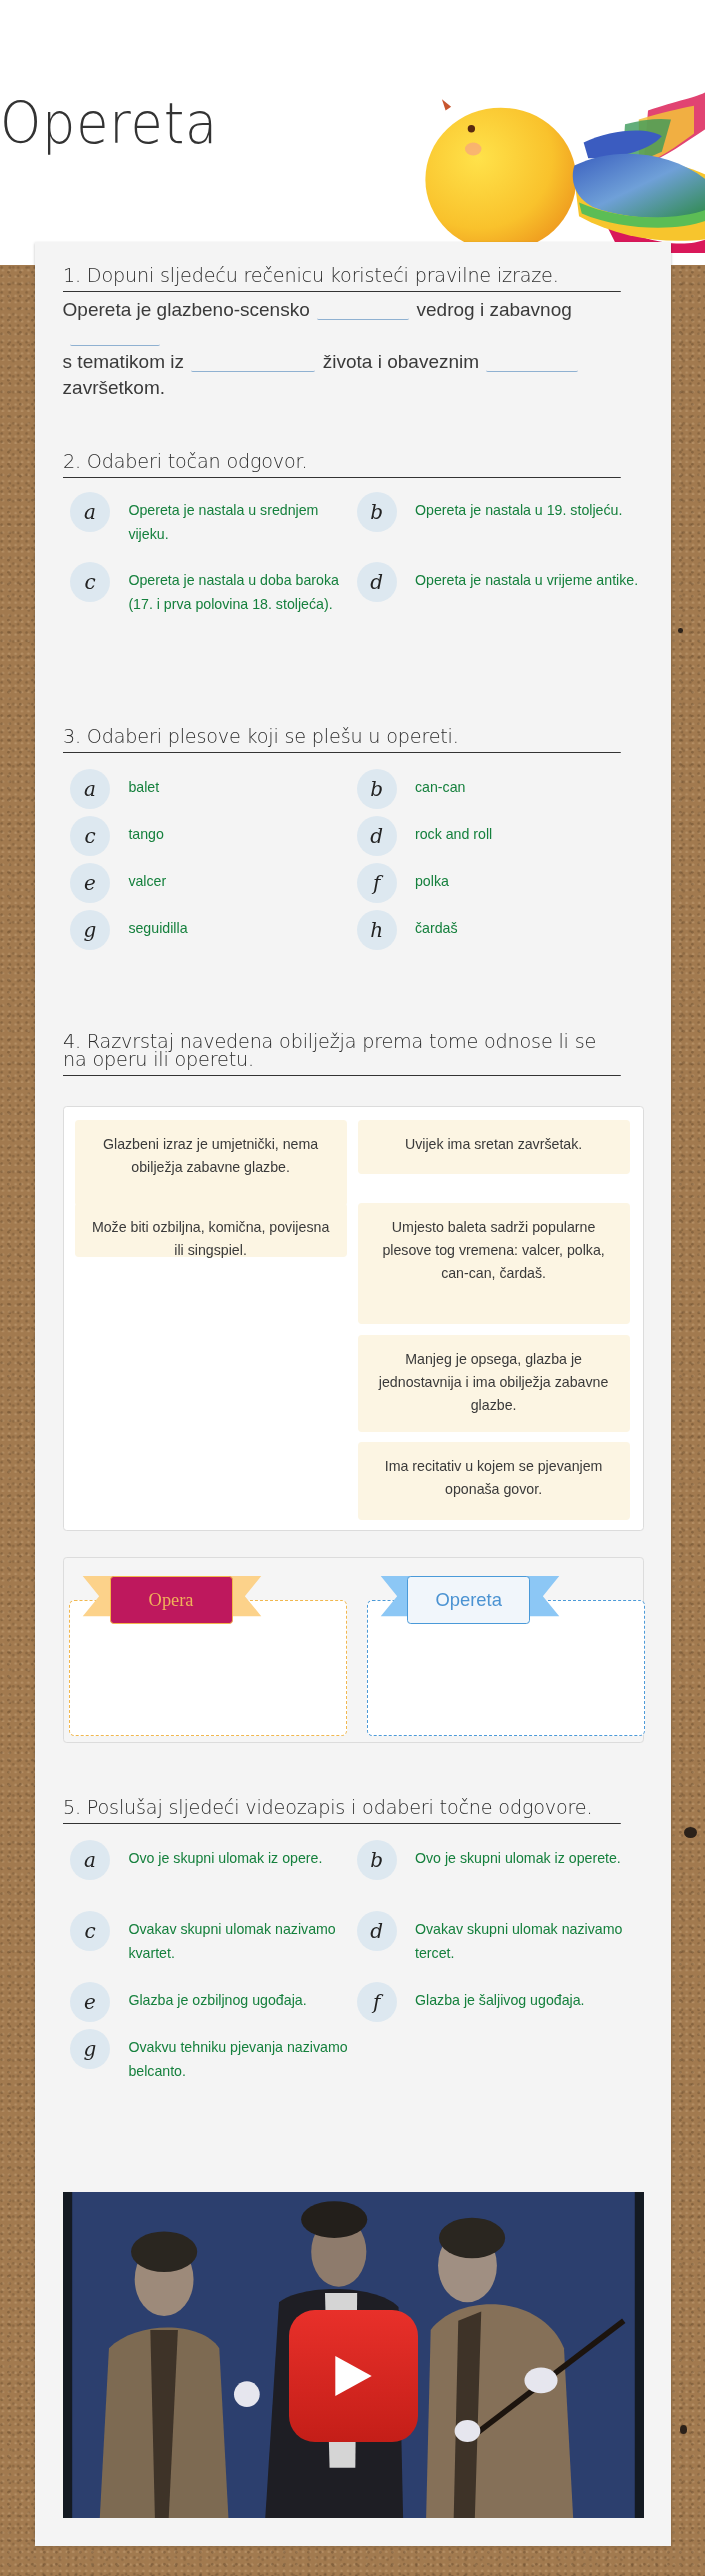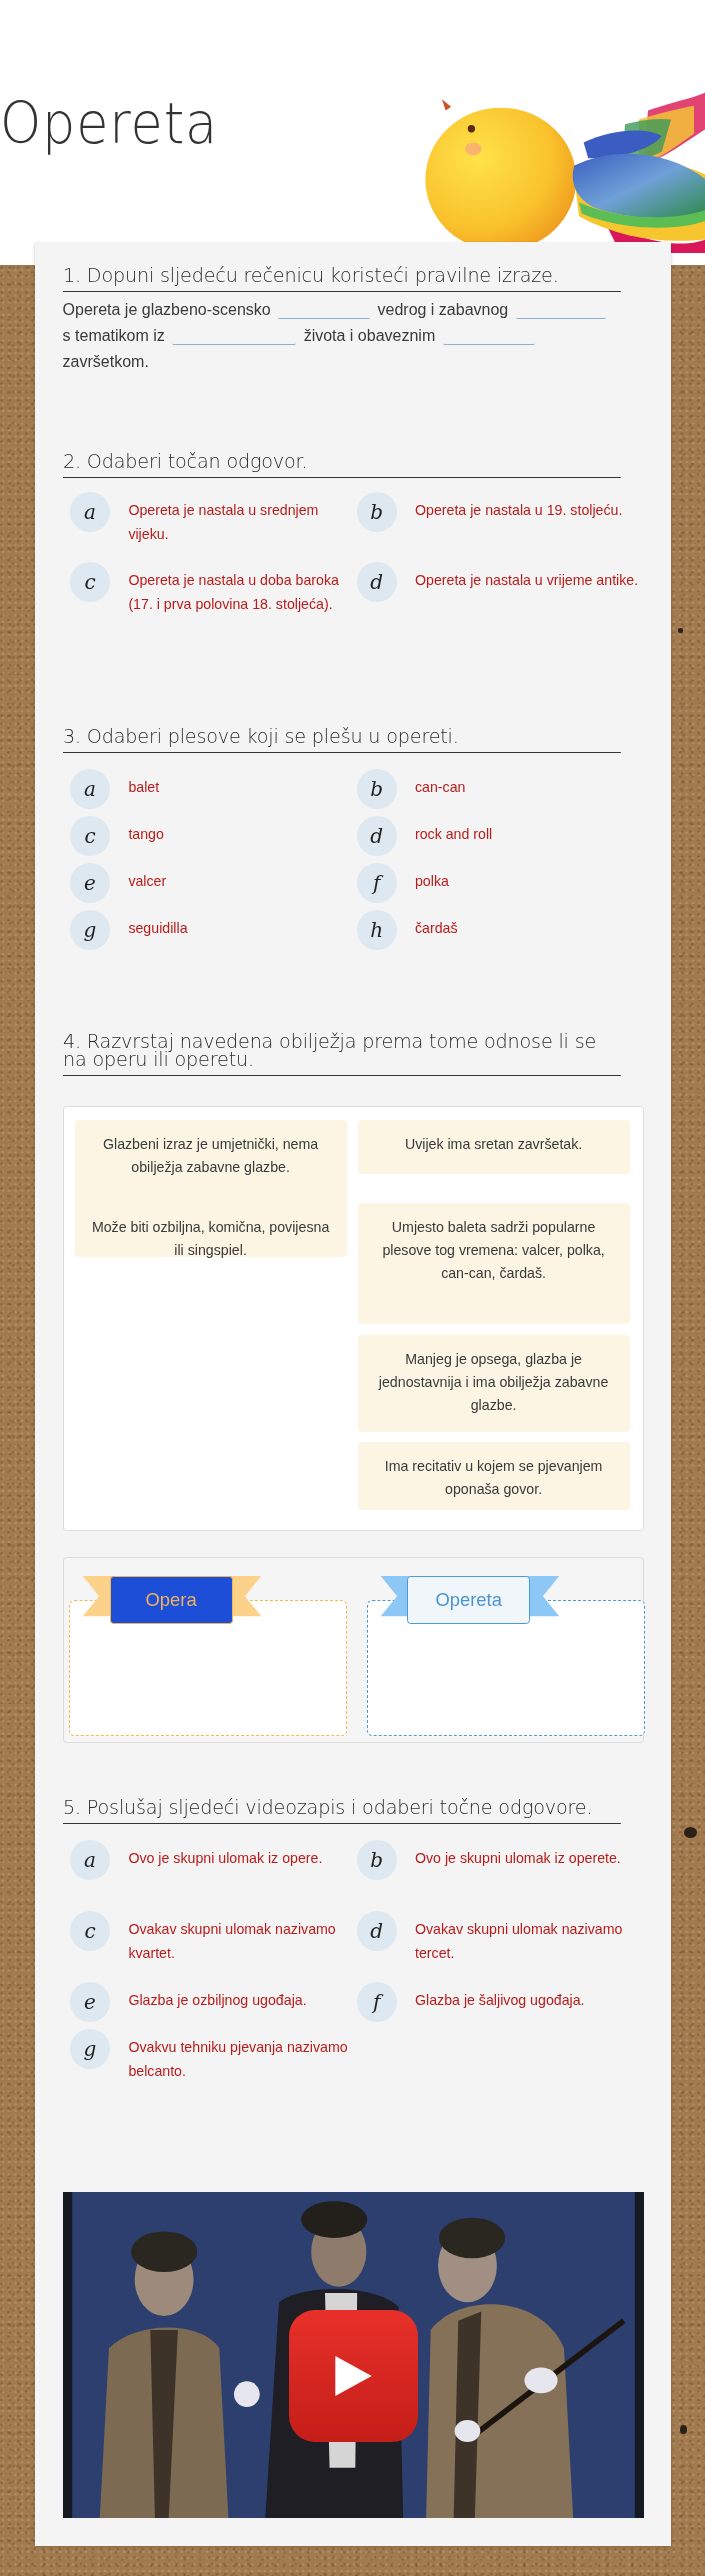--- a/index.html
+++ b/index.html
@@ -55,21 +55,21 @@
     padding-bottom: 6.4px;
     border-bottom: 1.4px solid #333;
     letter-spacing: -0.2px;
     transform: scaleX(0.96);
     transform-origin: left;
   }
   .section-title.two-line { font-size: 20px; line-height: 18.4px; }
 
   .fill-text {
     margin-top: 5.5px;
-    font-size: 16px;
+    font-size: 19px;
     line-height: 26px;
     color: #3a3a3a;
   }
   .blank {
     display: inline-block;
     width: 92px; height: 16.5px;
     border-bottom: 1.4px solid #8fb1d1;
     margin: 0 7.4px;
     vertical-align: -3.7px;
     border-radius: 0 0 1.8px 1.8px;
@@ -93,21 +93,21 @@
     font-family: "DejaVu Serif", serif;
     font-style: italic;
     font-size: 20px;
     color: #222;
     margin-top: -5.5px;
   }
   .opt-text {
     margin-left: 18.4px;
     font-size: 14.2px;
     line-height: 24px;
-    color: #b91c1c;
+    color: #15803d;
   }
 
   .sort-box {
     position: absolute; left: 0; top: 74px;
     width: 579px; height: 423px;
     background: #ffffff;
     border: 0.9px solid #dcdcdc;
     border-radius: 3.7px;
   }
   .card {
@@ -143,21 +143,21 @@
   .ribbon { position: absolute; top: 9.2px; width: 180px; height: 51px; }
   .ribbon-label {
     position: absolute; top: 9.2px; left: 27.6px;
     width: 123px; height: 48px;
     display: flex; align-items: center; justify-content: center;
     border-radius: 3.7px;
     font-size: 18.4px;
     font-weight: 300;
     box-sizing: border-box;
   }
-  .ribbon.opera .ribbon-label { background: #1d4ed8; border: 1.8px solid #f3b54b; color: #f0b25a; }
+  .ribbon.opera .ribbon-label { background: #be185d; border: 1.8px solid #f3b54b; color: #f0b25a; font-family: Liberation Serif, serif; }
   .ribbon.opereta .ribbon-label { background: #f1f6fb; border: 1.8px solid #4a9ad9; color: #4b93d2; }
 
   .video {
     position: absolute; left: 27.6px; width: 581px; height: 326px;
     overflow: hidden;
     background: #2a3a63;
     cursor: pointer;
   }
   .video .scene { position: absolute; inset: 0; }
   .play-btn {
@@ -279,21 +279,21 @@
   </div>
 
   <div class="section" style="top:790px">
     <div class="section-title two-line">4. Razvrstaj navedena obilježja prema tome odnose li se na operu ili operetu.</div>
     <div class="sort-box">
       <div class="card" style="left:11px;top:13px;height:86px">Glazbeni izraz je umjetnički, nema obilježja zabavne glazbe.</div>
       <div class="card" style="left:294px;top:13px;height:54px">Uvijek ima sretan završetak.</div>
       <div class="card" style="left:11px;top:96px;height:54px">Može biti ozbiljna, komična, povijesna ili singspiel.</div>
       <div class="card" style="left:294px;top:96px;height:121px">Umjesto baleta sadrži popularne plesove tog vremena: valcer, polka, can-can, čardaš.</div>
       <div class="card" style="left:294px;top:228px;height:97px">Manjeg je opsega, glazba je jednostavnija i ima obilježja zabavne glazbe.</div>
-      <div class="card" style="left:294px;top:335px;height:68px">Ima recitativ u kojem se pjevanjem oponaša govor.</div>
+      <div class="card" style="left:294px;top:335px;height:78px">Ima recitativ u kojem se pjevanjem oponaša govor.</div>
     </div>
   </div>
 
   <div class="section" style="top:1315px;height:184px">
     <div class="drop-area">
       <div class="drop-zone opera"></div>
       <div class="drop-zone opereta"></div>
 
       <div class="ribbon opera" style="left:18.4px">
         <svg width="180" height="51" style="position:absolute;left:0;top:0" viewBox="0 0 196 56">

